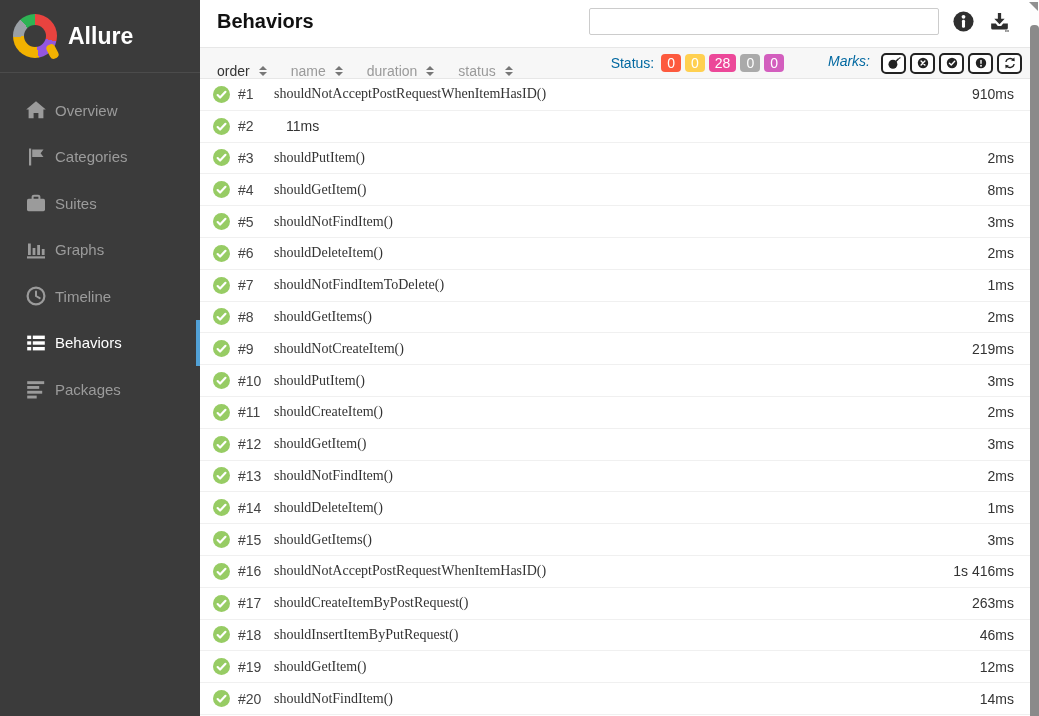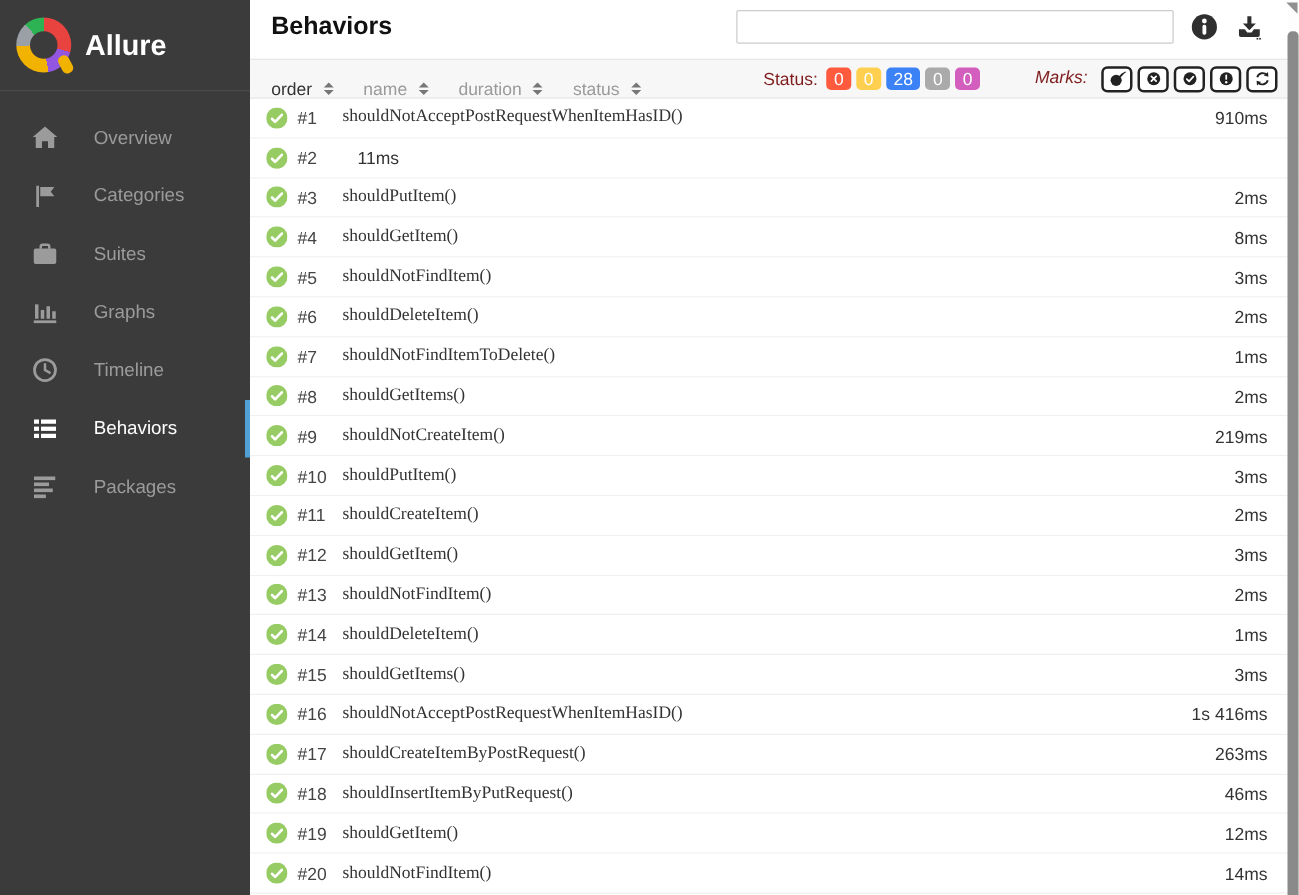--- a/index.html
+++ b/index.html
@@ -16,21 +16,21 @@
       #f2b200 170deg 268deg, #9aa0a6 268deg 318deg, #2eb354 318deg 360deg, #2eb354 0deg 20deg); }
   .logo::before { content:""; position:absolute; inset:11px; background:#3b3b3b; border-radius:50%; }
   .logo::after { content:""; position:absolute; right:0px; bottom:-1px; width:9px; height:15px;
     background:#f2b200; border-radius:4px; transform:rotate(-28deg); }
   .logo-text { color:#fff; font-size:23px; font-weight:bold; margin-left:11px; }
   .nav { padding-top:14px; }
   .nav-item { height:46.5px; display:flex; align-items:center; padding-left:25px;
     position:relative; cursor:pointer; }
   .nav-item .nicon { width:22px; height:22px; flex:none; display:flex; color:#9b9b9b; }
   .nav-item .nicon svg { width:22px; height:22px; }
-  .nav-label { color:#9b9b9b; font-size:15px; margin-left:28px; white-space:nowrap; }
+  .nav-label { color:#9b9b9b; font-size:15px; margin-left:8px; white-space:nowrap; }
   .nav-item.active .nicon { color:#ffffff; }
   .nav-item.active .nav-label { color:#ffffff; }
   .accent-bar { position:absolute; right:0; top:0; width:4px; height:100%; background:#51a0d5; }
 
   
   .main { flex:1; min-width:0; display:flex; flex-direction:column; position:relative; background:#fff; }
   .main-header { height:47px; flex:none; display:flex; align-items:flex-start; padding:8px 28px 0 17px; }
   .page-title { font-size:20px; font-weight:bold; color:#111; line-height:26px; }
   .spacer { flex:1; }
   .search-input { width:350px; height:27px; border:1px solid #ccc; border-radius:2px;
@@ -45,21 +45,21 @@
     padding:0 17px 0 17px; font-size:14px; }
   .col-head { display:flex; align-items:center; margin-right:24px; cursor:pointer;margin-top:16px; }
   .col-label-dark { color:#333; }
   .col-label-gray { color:#9a9a9a; }
   .sort { display:inline-flex; flex-direction:column; margin-left:9px; row-gap:2px; }
   .sort i { display:block; width:0; height:0; border-left:4px solid transparent;
     border-right:4px solid transparent; }
   .sort .up { border-bottom:4px solid #777; }
   .sort .down { border-top:4px solid #777; }
   .status-group { margin-left:auto; display:flex; align-items:center; }
-  .group-label { color:#7f1d1d; margin-right:7px; }
+  .group-label { color:#0369a1; margin-right:7px; }
   .badge { color:#fff; border-radius:4px; padding:1px 6px; margin-right:4px; font-size:14px;
     min-width:10px; text-align:center; cursor:pointer; }
   .marks-group { display:flex; align-items:flex-start; margin-left:40px;font-style:italic; }
   .mark-btn { width:25px; height:21px; border:2px solid #222; border-radius:5px; background:#fff;
     margin-left:4px; padding:0; display:flex; align-items:center; justify-content:center; cursor:pointer; }
   .mark-btn svg { width:14px; height:14px; }
 
   
   .rows { flex:1; overflow:hidden; }
   .row { height:31.8px; border-bottom:1px solid #f0f0f0; display:flex; align-items:center;
@@ -222,21 +222,21 @@
         <span class="sort">
             <i class="up"></i>
             <i class="down"></i>
           </span>
       </span>
 
       <span class="status-group">
         <span class="group-label">Status:</span>
         <span class="badge" style="background: rgb(253, 90, 62);">0</span>
         <span class="badge" style="background: rgb(255, 208, 80);">0</span>
-        <span class="badge" style="background: #3b82f6;">28</span>
+        <span class="badge" style="background: #ec4899;">28</span>
         <span class="badge" style="background: rgb(170, 170, 170);">0</span>
         <span class="badge" style="background: rgb(211, 94, 190);">0</span>
       </span>
 
       <span class="marks-group">
         <span class="group-label">Marks:</span>
         <button class="mark-btn">
           <svg viewBox="0 0 22 22">
               <circle cx="9.3" cy="13" r="7" fill="#222"></circle>
               <path d="M13.8 8.6 L17.4 5" stroke="#222" stroke-width="2.4" stroke-linecap="round"></path>

